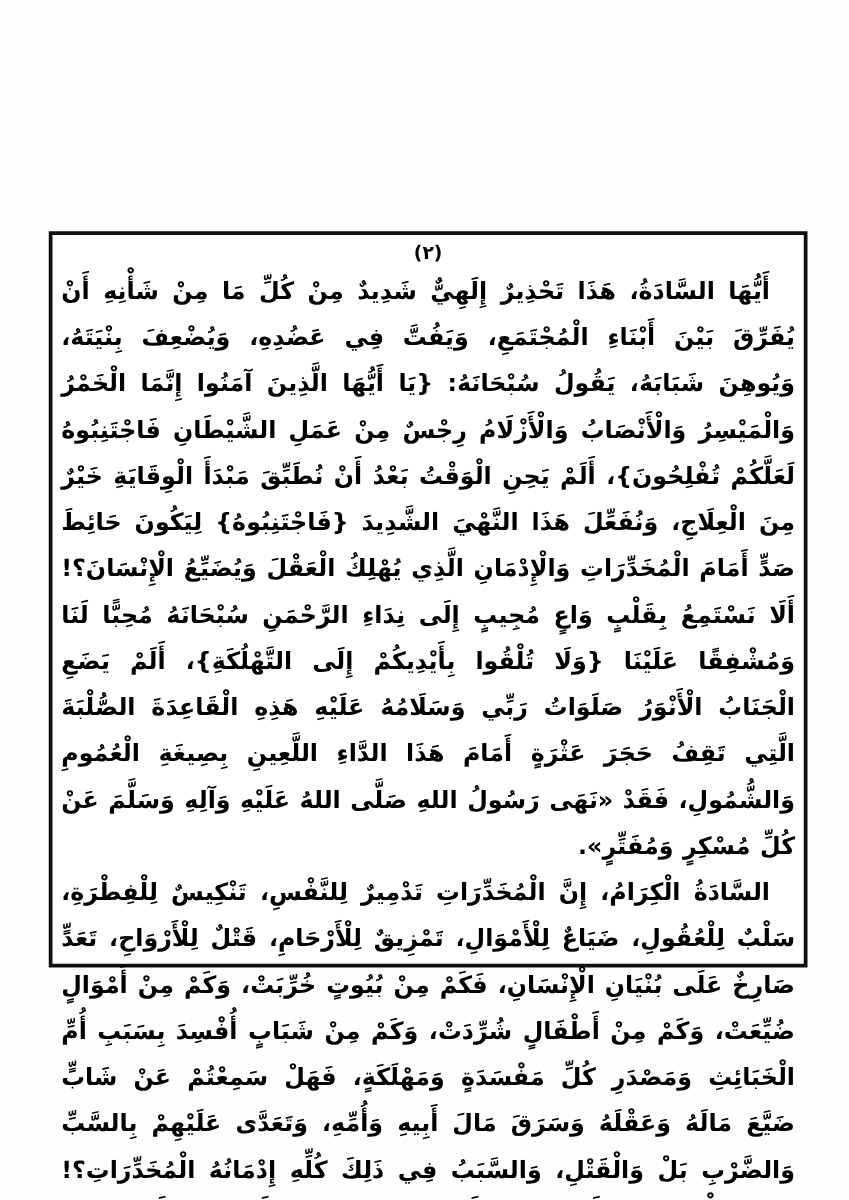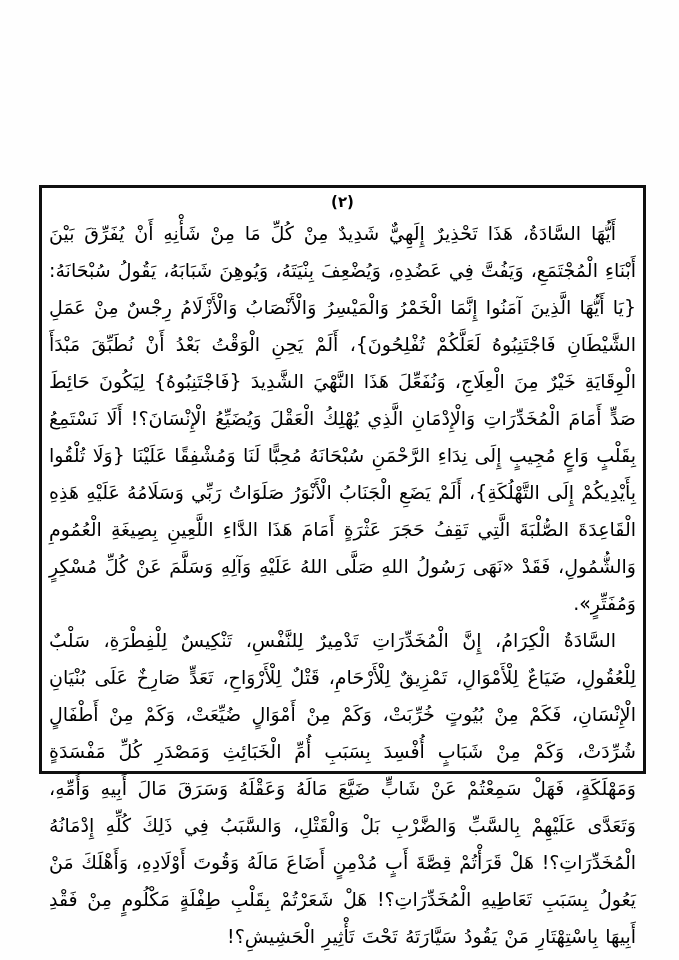--- a/index.html
+++ b/index.html
@@ -31,21 +31,21 @@
   .page-num {
     text-align: center;
     font-size: 15px;
     font-weight: 700;
     line-height: 24px;
     margin-bottom: 1px;
   }
   .para {
     margin: 0;
     font-size: 19px;
-    font-weight: 400;
+    font-weight: 700;
     line-height: 37px;
     text-align: justify;
     text-indent: 20px;
     word-spacing: 1px;
   }
 </style>
 </head>
 <body>
 
 <div class="sheet">

